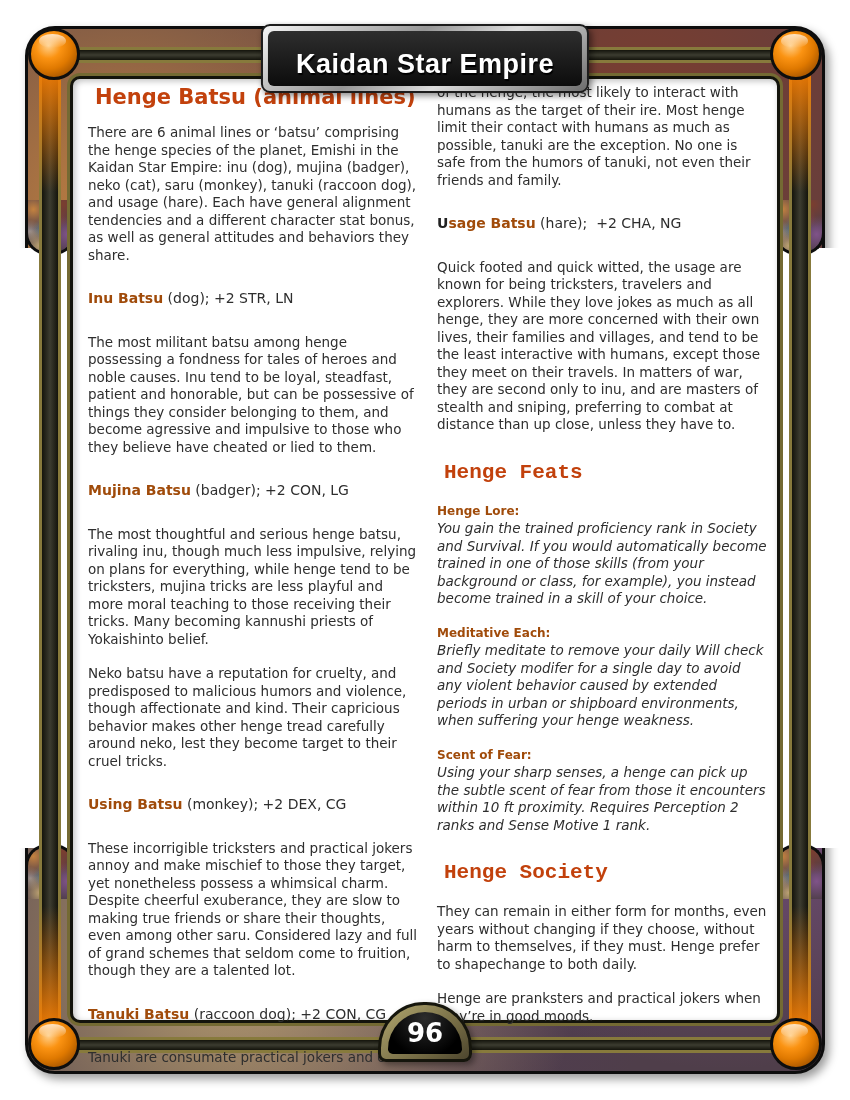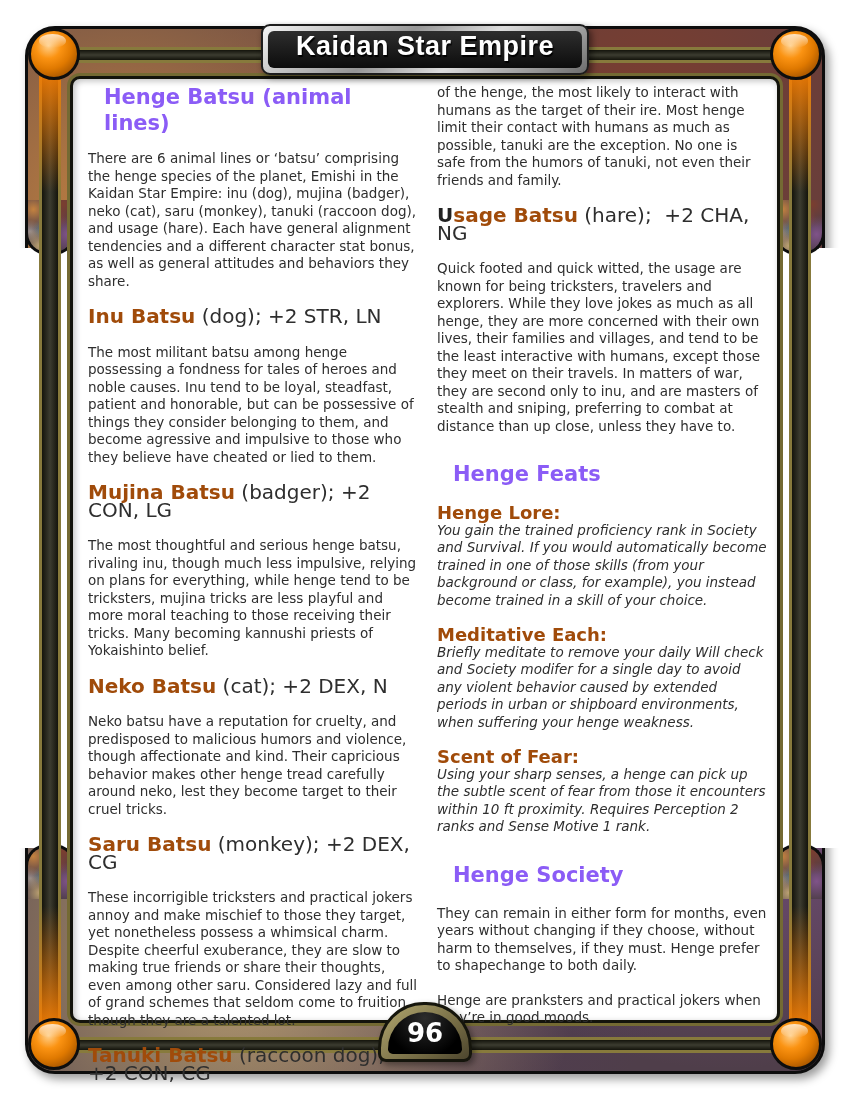--- a/index.html
+++ b/index.html
@@ -55,46 +55,46 @@
     background:radial-gradient(circle at 38% 32%, #ffd08c 0%, #fb9312 30%, #e07900 55%, #9c4f00 85%, #6e3800 100%);}
   .orb::before{content:"";position:absolute;left:18%;top:7%;width:58%;height:30%;border-radius:50%;
     background:linear-gradient(rgba(255,255,255,.75),rgba(255,255,255,0));}
   .orb.tl{left:28px;top:28px;} .orb.tr{right:28px;top:28px;}
   .orb.bl{left:28px;bottom:30px;} .orb.br{right:28px;bottom:30px;}
 
   
   .plate{position:absolute;top:24px;left:50%;transform:translateX(-50%);padding:5px;border-radius:9px;
     background:linear-gradient(145deg,#f4f4f4,#969696 40%,#dcdcdc 62%,#6d6d6d);
     border:2px solid #1c1c1c;box-shadow:3px 3px 6px rgba(0,0,0,.45);z-index:20;}
-  .plate-inner{background:linear-gradient(#2e2e2e,#0c0c0c);border-radius:6px;padding:0 28px 6px 28px;}
+  .plate-inner{background:linear-gradient(#2e2e2e,#0c0c0c);border-radius:6px;padding:18px 28px 6px 28px;}
   .plate-text{font-weight:bold;font-size:27px;color:#ffffff;letter-spacing:.5px;
     font-family:"Liberation Sans","DejaVu Sans",sans-serif;text-shadow:1px 2px 1px #000;white-space:nowrap;}
 
   
   .badge{position:absolute;bottom:38px;left:50%;transform:translateX(-50%);width:88px;height:54px;
     background:linear-gradient(140deg,#b2a76f,#6e6540 70%,#4c452e);
     border-radius:46px 46px 8px 8px;border:3px solid #15150c;box-shadow:3px 3px 6px rgba(0,0,0,.4);z-index:20;}
   .badge-inner{position:absolute;left:7px;right:7px;top:7px;bottom:5px;
     background:radial-gradient(circle at 50% 15%, #2c2c2c, #000 75%);
     border-radius:38px 38px 5px 5px;display:flex;align-items:center;justify-content:center;}
   .badge-num{font-weight:bold;font-size:26px;color:#ffffff;}
 
   
   .col{position:absolute;top:84px;z-index:10;color:#2e2e2e;font-size:13.5px;line-height:17.5px;}
   .col-l{left:88px;width:332px;}
   .col-r{left:437px;width:330px;}
-  h2.doc{margin:0 0 14px 16px;font-size:21px;line-height:26px;font-weight:bold;color:#8b5cf6;
+  h2.doc{margin:0 0 14px 7px;font-size:21px;line-height:26px;font-weight:bold;color:#c2410c;
     font-family:"DejaVu Sans","Liberation Sans",sans-serif;}
-  h2.doc.spaced{margin-top:26px;}
+  h2.doc.spaced{margin-top:26px;font-family:Liberation Mono, monospace;}
   .para{margin:17px 0;}
   .para.first{margin-top:0;}
-  .sect-head{margin:18px 0;font-size:20px;}
+  .sect-head{margin:26px 0;font-size:14px;}
   .species{font-weight:bold;color:#a04b0a;}
   .species-dark{font-weight:bold;color:#222222;}
-  .feat-name{margin:17px 0 0 0;font-size:18px;font-weight:bold;color:#a04b0a;}
+  .feat-name{margin:17px 0 0 0;font-size:12px;font-weight:bold;color:#a04b0a;}
   .feat-body{margin:0 0 17px 0;font-style:italic;}
 </style>
 </head>
 <body>
 
 <div id="page">
 
   <div class="band-outer nebula"></div>
   <div class="cutout cutout-left"></div>
   <div class="cutout cutout-right"></div>
@@ -135,24 +135,23 @@
   <div class="col col-l">
     <h2 class="doc">Henge Batsu (animal lines)</h2>
     <div class="para first">There are 6 animal lines or ‘batsu’ comprising the henge species of the planet, Emishi in the Kaidan Star Empire: inu (dog), mujina (badger), neko (cat), saru (monkey), tanuki (raccoon dog), and usage (hare). Each have general alignment tendencies and a different character stat bonus, as well as general attitudes and behaviors they share.</div>
 
     <div class="sect-head"><span class="species">Inu Batsu</span><span> (dog); +2 STR, LN</span></div>
     <div class="para">The most militant batsu among henge possessing a fondness for tales of heroes and noble causes. Inu tend to be loyal, steadfast, patient and honorable, but can be possessive of things they consider belonging to them, and become agressive and impulsive to those who they believe have cheated or lied to them.</div>
 
     <div class="sect-head"><span class="species">Mujina Batsu</span><span> (badger); +2 CON, LG</span></div>
     <div class="para">The most thoughtful and serious henge batsu, rivaling inu, though much less impulsive, relying on plans for everything, while henge tend to be tricksters, mujina tricks are less playful and more moral teaching to those receiving their tricks. Many becoming kannushi priests of Yokaishinto belief.</div>
 
-    <div class="sect-head"><span class="species">Neko Batsu</span><span> (cat); +2 DEX, N</span></div>
     <div class="para">Neko batsu have a reputation for cruelty, and predisposed to malicious humors and violence, though affectionate and kind. Their capricious behavior makes other henge tread carefully around neko, lest they become target to their cruel tricks.</div>
 
-    <div class="sect-head"><span class="species">Saru Batsu</span><span> (monkey); +2 DEX, CG</span></div>
+    <div class="sect-head"><span class="species">Using Batsu</span><span> (monkey); +2 DEX, CG</span></div>
     <div class="para">These incorrigible tricksters and practical jokers annoy and make mischief to those they target, yet nonetheless possess a whimsical charm. Despite cheerful exuberance, they are slow to making true friends or share their thoughts, even among other saru. Considered lazy and full of grand schemes that seldom come to fruition, though they are a talented lot.</div>
 
     <div class="sect-head"><span class="species">Tanuki Batsu</span><span> (raccoon dog); +2 CON, CG</span></div>
     <div class="para">Tanuki are consumate practical jokers and of</div>
   </div>
 
   <div class="col col-r">
     <div class="para first">of the henge, the most likely to interact with humans as the target of their ire. Most henge limit their contact with humans as much as possible, tanuki are the exception. No one is safe from the humors of tanuki, not even their friends and family.</div>
 
     <div class="sect-head"><span class="species-dark">U</span><span class="species">sage Batsu</span><span> (hare); &nbsp;+2 CHA, NG</span></div>

